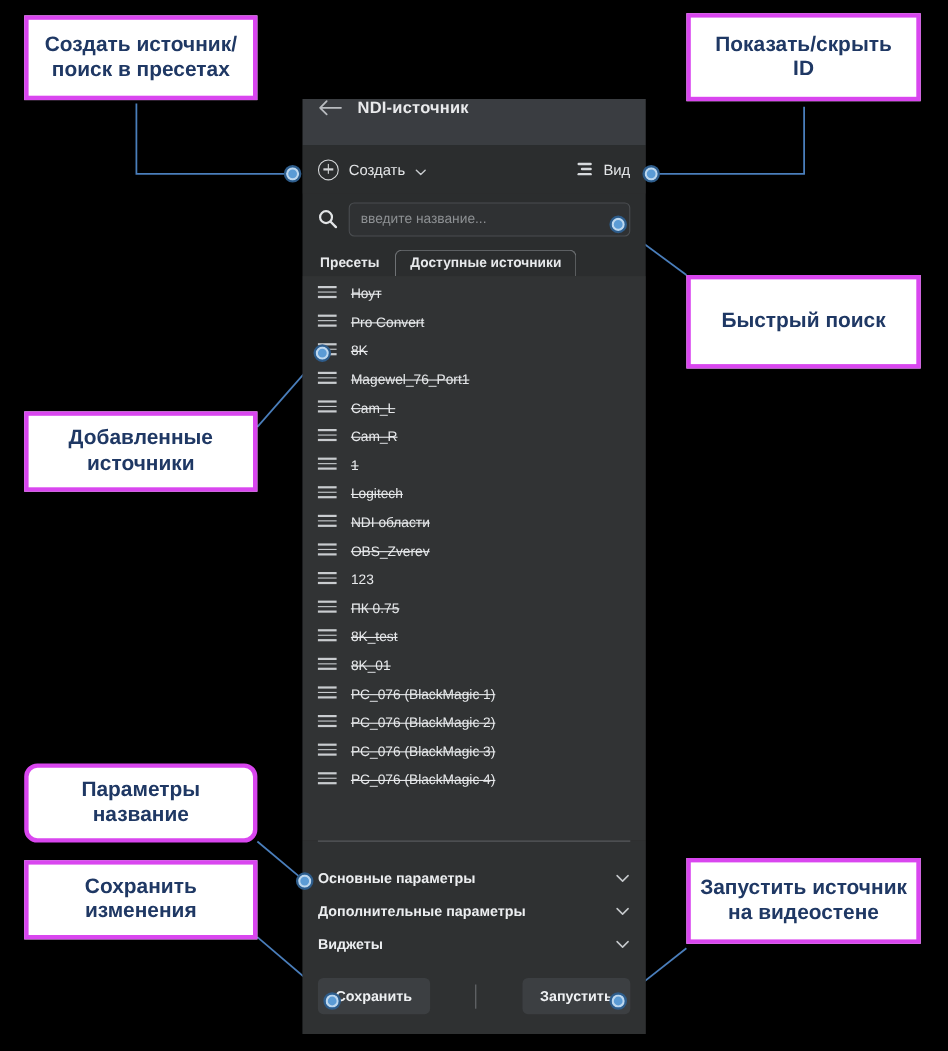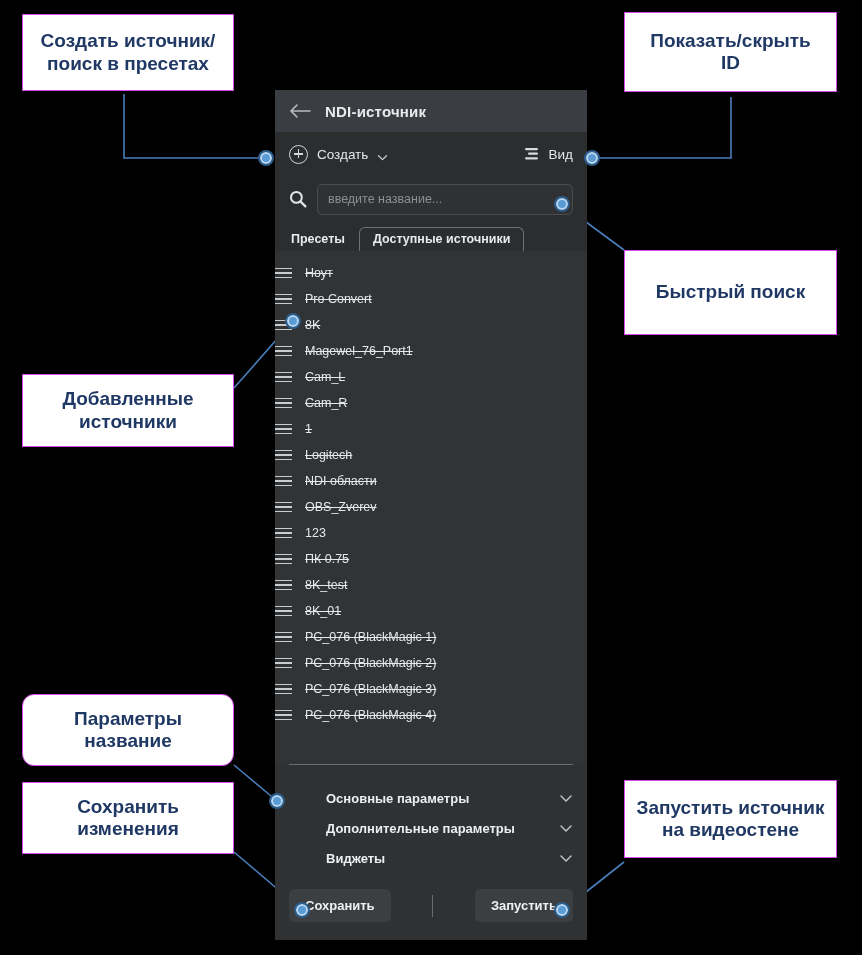--- a/index.html
+++ b/index.html
@@ -11,42 +11,42 @@
   }
   #root { position: relative; width: 862px; height: 955px; }
 
   
   #connectors { position: absolute; left:0; top:0; width:862px; height:955px; pointer-events:none; }
 
   
   .callout {
     position: absolute;
     background: #ffffff;
-    border: 1px solid #d946ef;
+    border: 4px solid #d946ef;
     display: flex; align-items: center; justify-content: center;
     text-align: center;
     color: #1f3864;
     font-weight: bold;
     font-size: 19px;
     line-height: 1.18;
     padding: 4px 8px;
   }
 
   
   #panel {
     position: absolute;
     left: 275px; top: 90px;
     width: 312px; height: 850px;
     background: #2b2d2e;
     display: flex; flex-direction: column;
     overflow: hidden;
   }
   #titlebar {
     height: 42px; background: #3a3d41;
-    display: flex; align-items: center; gap: 14px;
+    display: flex; gap: 14px;
     padding: 0 14px; flex: 0 0 auto;
   }
   .back-arrow { width: 22px; height: 16px; position: relative; }
   .back-arrow svg { display: block; }
   #title-text {
     color: #e9eaec; font-size: 15px; font-weight: bold; letter-spacing:.2px;
   }
 
   #toolbar {
     height: 44px; flex: 0 0 auto;
@@ -89,41 +89,40 @@
     border-color:#6e7174;
     border-radius: 6px 6px 0 0;
     background:#2b2d2e;
   }
 
   #listwrap {
     flex: 1 1 auto; background:#313334; overflow:hidden;
     padding-top: 9px; position: relative;
   }
   .list-item {
-    height: 26px; display:flex; align-items:center; gap:13px;
-    cursor:pointer;
+    height: 26px; display:flex; align-items:flex-start; gap:13px;
+    padding-left: 14px; cursor:pointer;
   }
   .handle { width:17px; height:11px; flex:0 0 auto; position:relative; }
   .handle i {
     position:absolute; left:0; width:17px; height:1.6px; background:#c9cccf; display:block;
   }
   .handle i:nth-child(1){ top:0; }
   .handle i:nth-child(2){ top:4.7px; }
   .handle i:nth-child(3){ top:9.4px; }
   .item-label {
     color:#e6e8ea; font-size:12.5px; white-space:nowrap;
   }
   .item-label.struck { text-decoration: line-through; text-decoration-thickness: 1px; }
 
   #bottom { flex:0 0 auto; background:#2f3132; padding: 0 14px 0 14px; }
   #bottom-divider { height:1px; background:#6a6d70; margin: 0 0 18px 0; }
   .accordion {
     height: 30px; display:flex; align-items:center; justify-content:space-between;
     cursor:pointer;
-    margin-left:37px;
   }
   .acc-label { color:#eceef0; font-size:13px; font-weight:bold; }
   .chev-lg { width:14px; height:14px; }
   #btnrow {
     display:flex; align-items:center; gap:0; padding: 16px 0 18px 0;
   }
   .btn {
     background:#3c3f42; color:#eef0f2; font-size:13px; font-weight:bold;
     border:none; border-radius:5px; padding: 9px 16px; cursor:pointer;
     font-family:"Liberation Sans", sans-serif;

